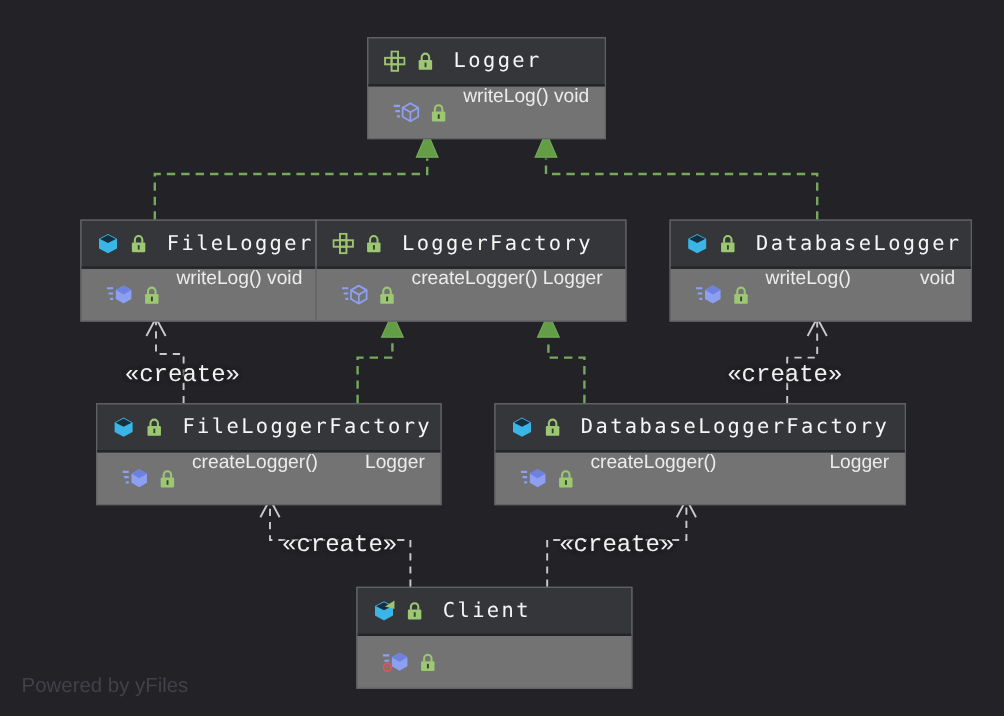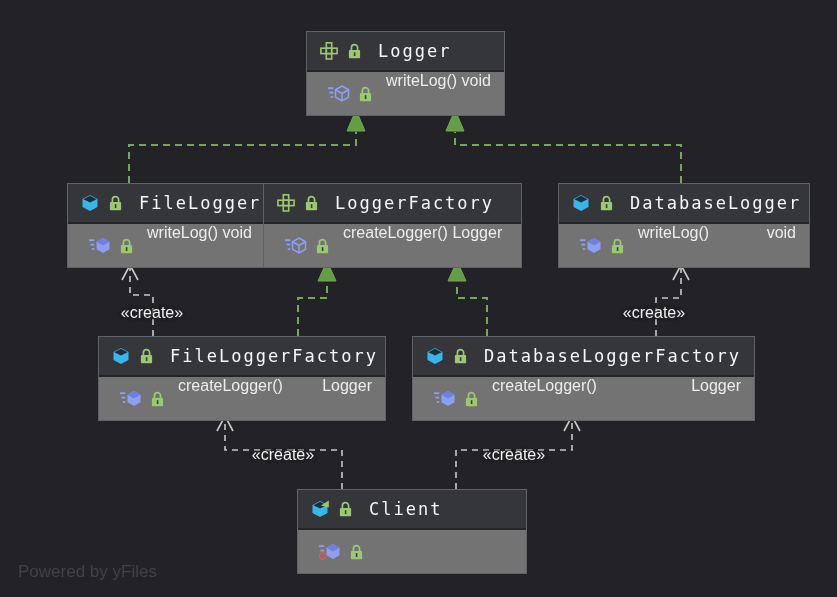--- a/index.html
+++ b/index.html
@@ -29,22 +29,23 @@
   .mth-icon{margin-right:9px;}
   .mth-lock{margin-right:14px;}
   .node-title{
     font-family:"DejaVu Sans Mono","Liberation Mono",monospace;
     font-size:17px;letter-spacing:2px;color:#f6f6f6;white-space:nowrap;
   }
   .method-text{font-size:16px;color:#ececec;white-space:nowrap;}
   .method-type{font-size:16px;color:#ececec;margin-left:auto;white-space:nowrap;}
   .edge-label{
     position:absolute;transform:translate(-50%,-50%);
-    font-size:16px;color:#f1f1f1;white-space:nowrap;
+    font-size:20px;color:#f1f1f1;white-space:nowrap;
     text-shadow:0 1px 3px #232327,0 -1px 3px #232327,1px 0 3px #232327,-1px 0 3px #232327;
+    font-family:Liberation Mono, monospace;
   }
   .watermark{
     position:absolute;left:18px;top:562px;font-size:17px;color:#414247;text-align:right;
   }
   .defs-hidden{position:absolute;width:0;height:0;overflow:hidden;}
 </style>
 </head>
 <body>
 
 <svg class="defs-hidden" aria-hidden="true">
@@ -264,21 +265,21 @@
       <span class="icon mth-lock">
           <svg width="13" height="16" viewBox="0 0 13 16">
             <use href="#icon-lock"></use>
           </svg>
         </span>
       <span class="method-text">writeLog()</span>
       <span class="method-type">void</span>
     </div>
   </div>
 
-  <div class="node" style="left:98px;top:336px;width:288px;">
+  <div class="node" style="left:80px;top:336px;width:288px;">
     <div class="node-header">
       <span class="icon hdr-icon">
           <svg width="18" height="18" viewBox="0 0 18 18">
             <use href="#icon-class"></use>
           </svg>
         </span>
       <span class="icon hdr-lock">
           <svg width="13" height="16" viewBox="0 0 13 16">
             <use href="#icon-lock"></use>
           </svg>

